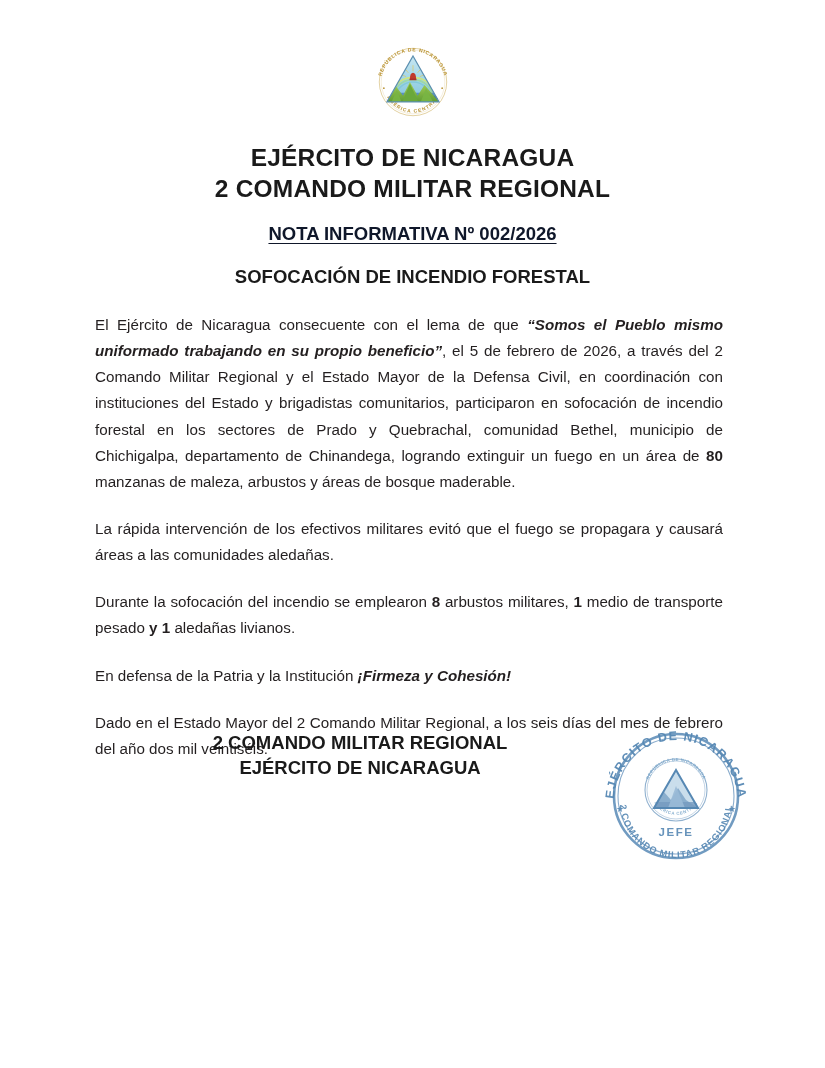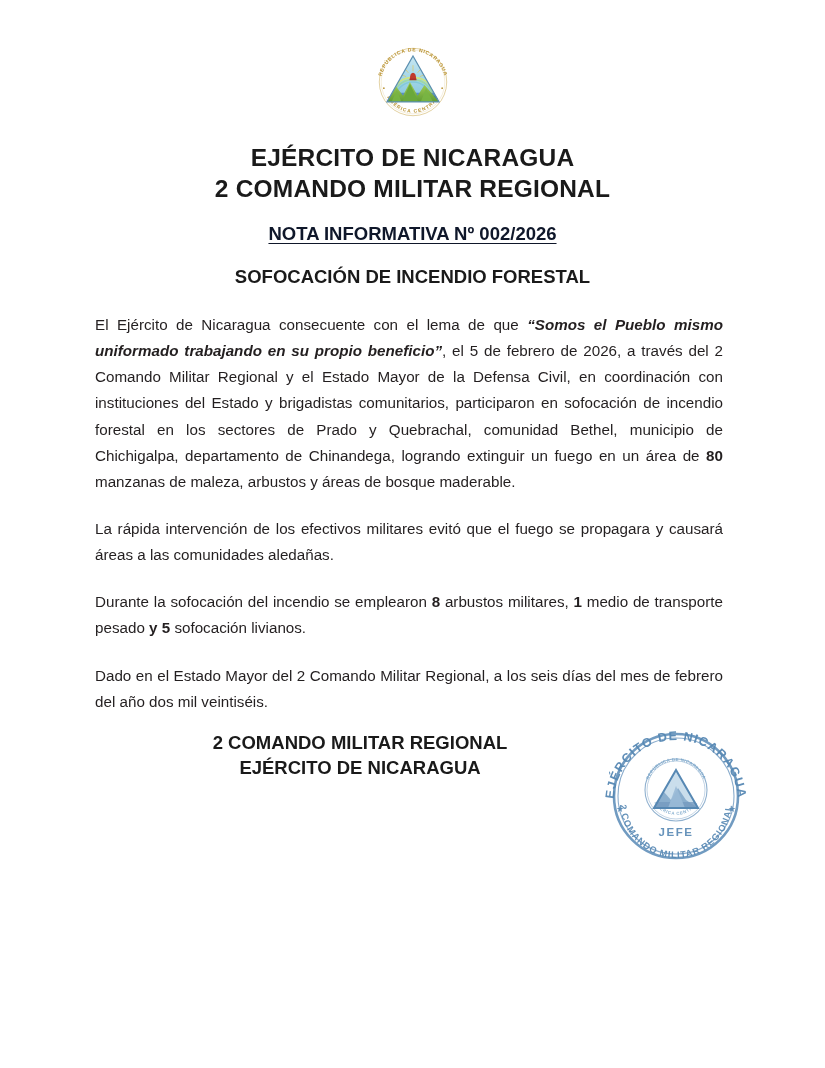--- a/index.html
+++ b/index.html
@@ -191,23 +191,24 @@
     <div class="note-number">NOTA INFORMATIVA Nº 002/2026</div>
     <div class="subject">SOFOCACIÓN DE INCENDIO FORESTAL</div>
   </div>
 
   <div class="body-block">
 
     <p class="para"><span>El Ejército de Nicaragua consecuente con el lema de que </span><span class="bi">“Somos el Pueblo mismo uniformado trabajando en su propio beneficio”</span><span>, el  5 de febrero de 2026, a través del 2 Comando Militar Regional y el Estado Mayor de la Defensa Civil, en coordinación con instituciones del Estado y brigadistas comunitarios, participaron en sofocación de incendio  forestal en los sectores de Prado y Quebrachal, comunidad Bethel, municipio de Chichigalpa, departamento de Chinandega, logrando extinguir un fuego en un área de </span><b>80</b><span> manzanas de maleza, arbustos y áreas de bosque maderable.</span></p>
 
     <p class="para">La rápida intervención de los efectivos militares evitó que el fuego se propagara y causará áreas a las comunidades aledañas.</p>
 
-    <p class="para"><span>Durante la sofocación del incendio se emplearon </span><b>8</b><span> arbustos militares, </span><b>1</b><span> medio de transporte pesado </span><b>y 5</b><span> sofocación livianos.</span></p>
-
-
+    <p class="para"><span>Durante la sofocación del incendio se emplearon </span><b>8</b><span> arbustos militares, </span><b>1</b><span> medio de transporte pesado </span><b>y 1</b><span> aledañas livianos.</span></p>
+
+
+    <p class="para"><span>En defensa de la Patria y la Institución </span><span class="bi">¡Firmeza y Cohesión!</span></p>
 
     <p class="para">Dado en el Estado Mayor del 2 Comando Militar Regional, a los seis días del mes de febrero del año dos mil veintiséis.</p>
   </div>
 
   <div class="signature">
     <div>2 COMANDO MILITAR REGIONAL</div>
     <div>EJÉRCITO DE NICARAGUA</div>
   </div>
 
   <div class="stamp">

